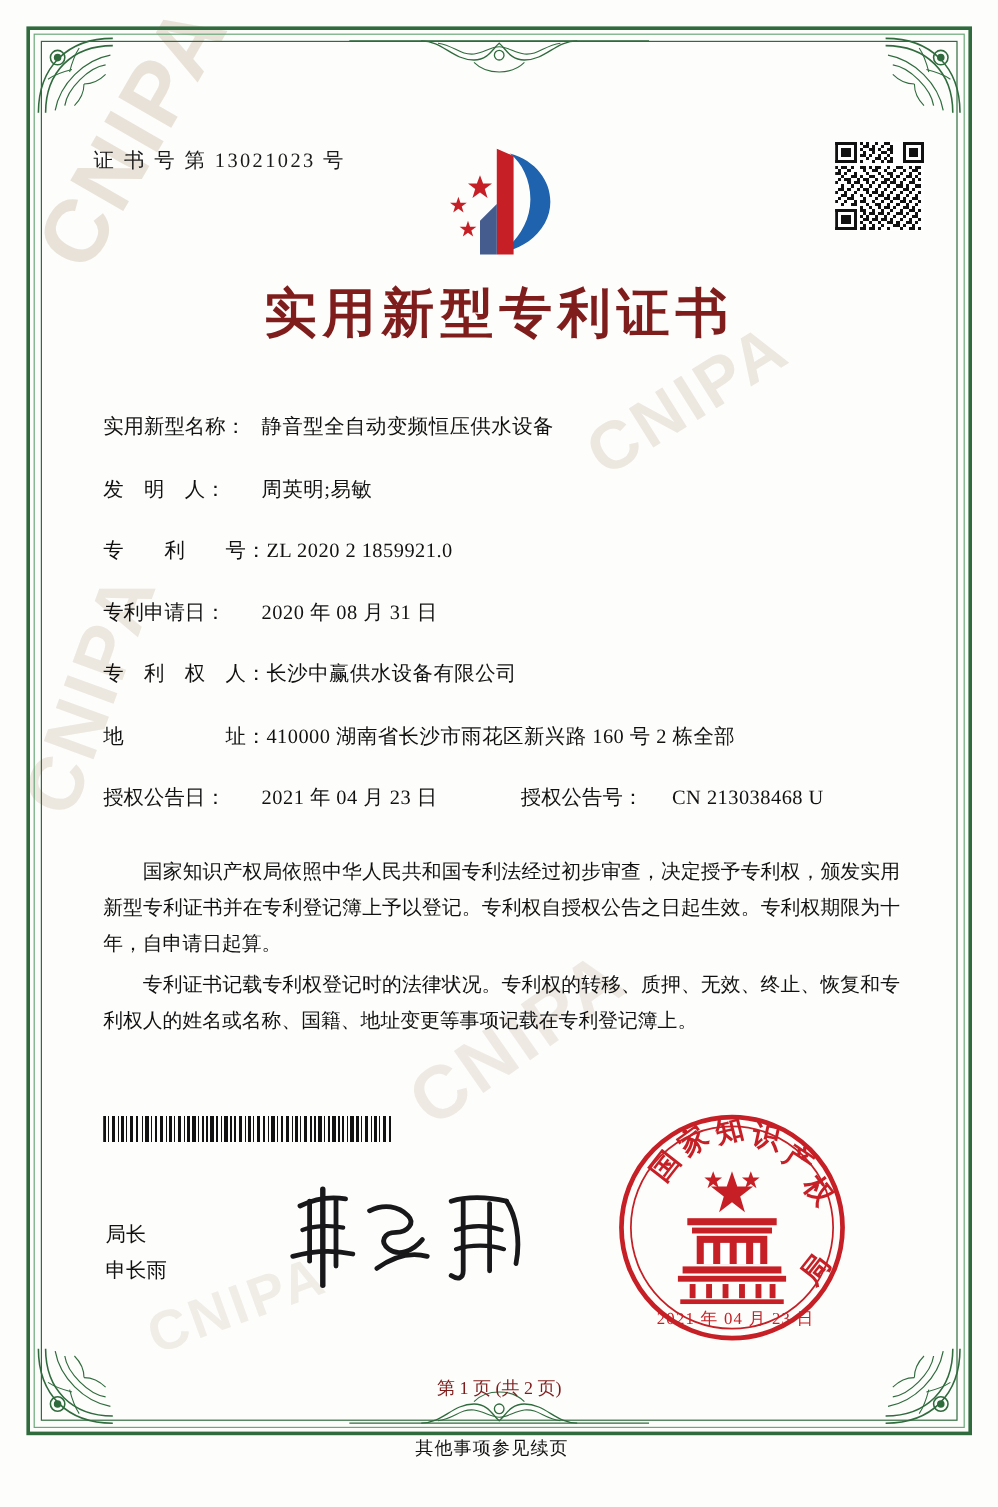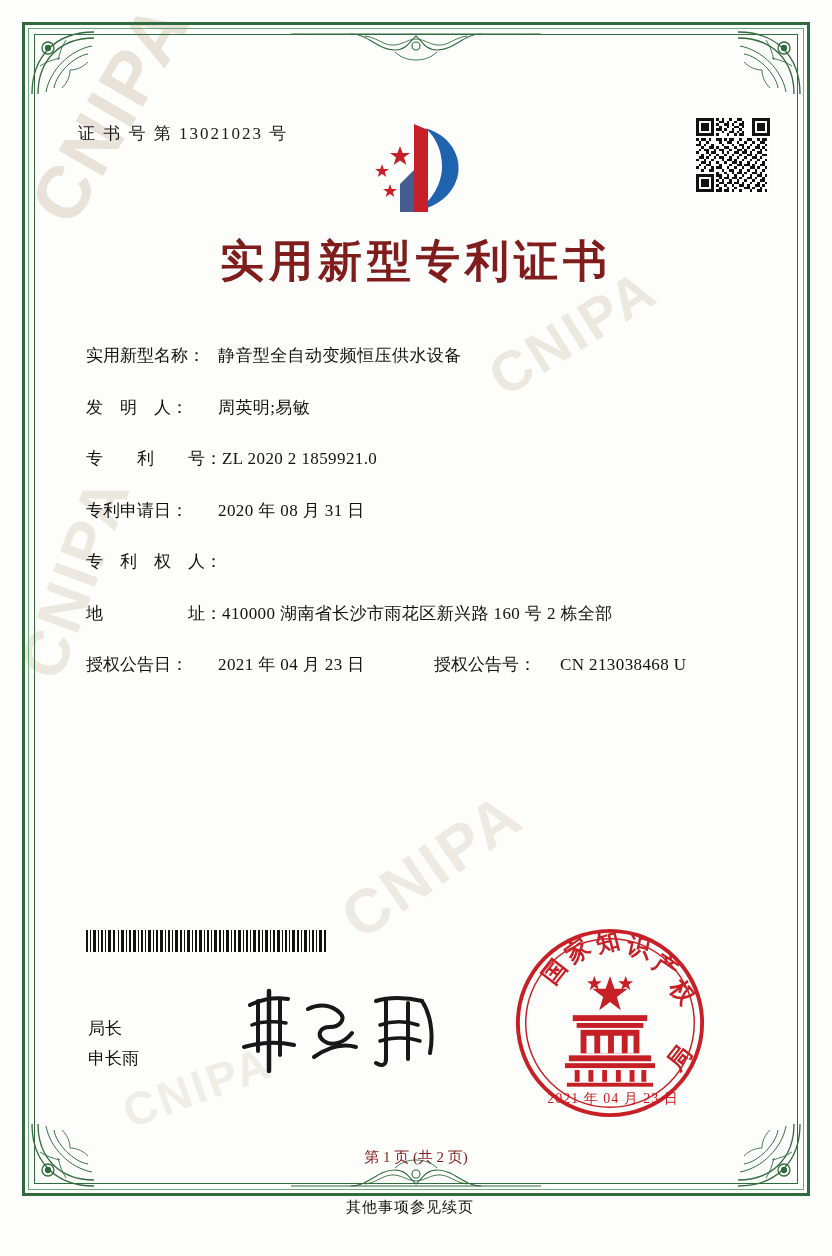--- a/index.html
+++ b/index.html
@@ -600,37 +600,42 @@
       <div class="frow">
         <div class="flabel">专　　利　　号：</div>
         <div class="fvalue">ZL 2020 2 1859921.0</div>
       </div>
       <div class="frow">
         <div class="flabel">专利申请日：</div>
         <div class="fvalue">2020 年 08 月 31 日</div>
       </div>
       <div class="frow">
         <div class="flabel">专　利　权　人：</div>
+        <div class="fvalue">长沙中赢供水设备有限公司</div>
       </div>
       <div class="frow">
         <div class="flabel">地　　　　　址：</div>
         <div class="fvalue">410000 湖南省长沙市雨花区新兴路 160 号 2 栋全部</div>
       </div>
       <div class="frow-2col">
         <div class="half left">
           <div class="flabel">授权公告日：</div>
           <div class="fvalue">2021 年 04 月 23 日</div>
         </div>
         <div class="half right">
           <div class="flabel">授权公告号：</div>
           <div class="fvalue">CN 213038468 U</div>
         </div>
       </div>
     </div>
 
+    <div class="paras">
+      <p>国家知识产权局依照中华人民共和国专利法经过初步审查，决定授予专利权，颁发实用新型专利证书并在专利登记簿上予以登记。专利权自授权公告之日起生效。专利权期限为十年，自申请日起算。</p>
+      <p>专利证书记载专利权登记时的法律状况。专利权的转移、质押、无效、终止、恢复和专利权人的姓名或名称、国籍、地址变更等事项记载在专利登记簿上。</p>
+    </div>
 
     <div class="barcode">
       <svg viewBox="0 0 244 22" shape-rendering="crispEdges">
         <g fill="#111">
           <rect x="0" y="0" width="2" height="22"></rect>
             <rect x="4" y="0" width="1" height="22"></rect>
           <rect x="7" y="0" width="3" height="22"></rect>
             <rect x="12" y="0" width="1" height="22"></rect>
           <rect x="15" y="0" width="2" height="22"></rect>
             <rect x="19" y="0" width="1" height="22"></rect>

